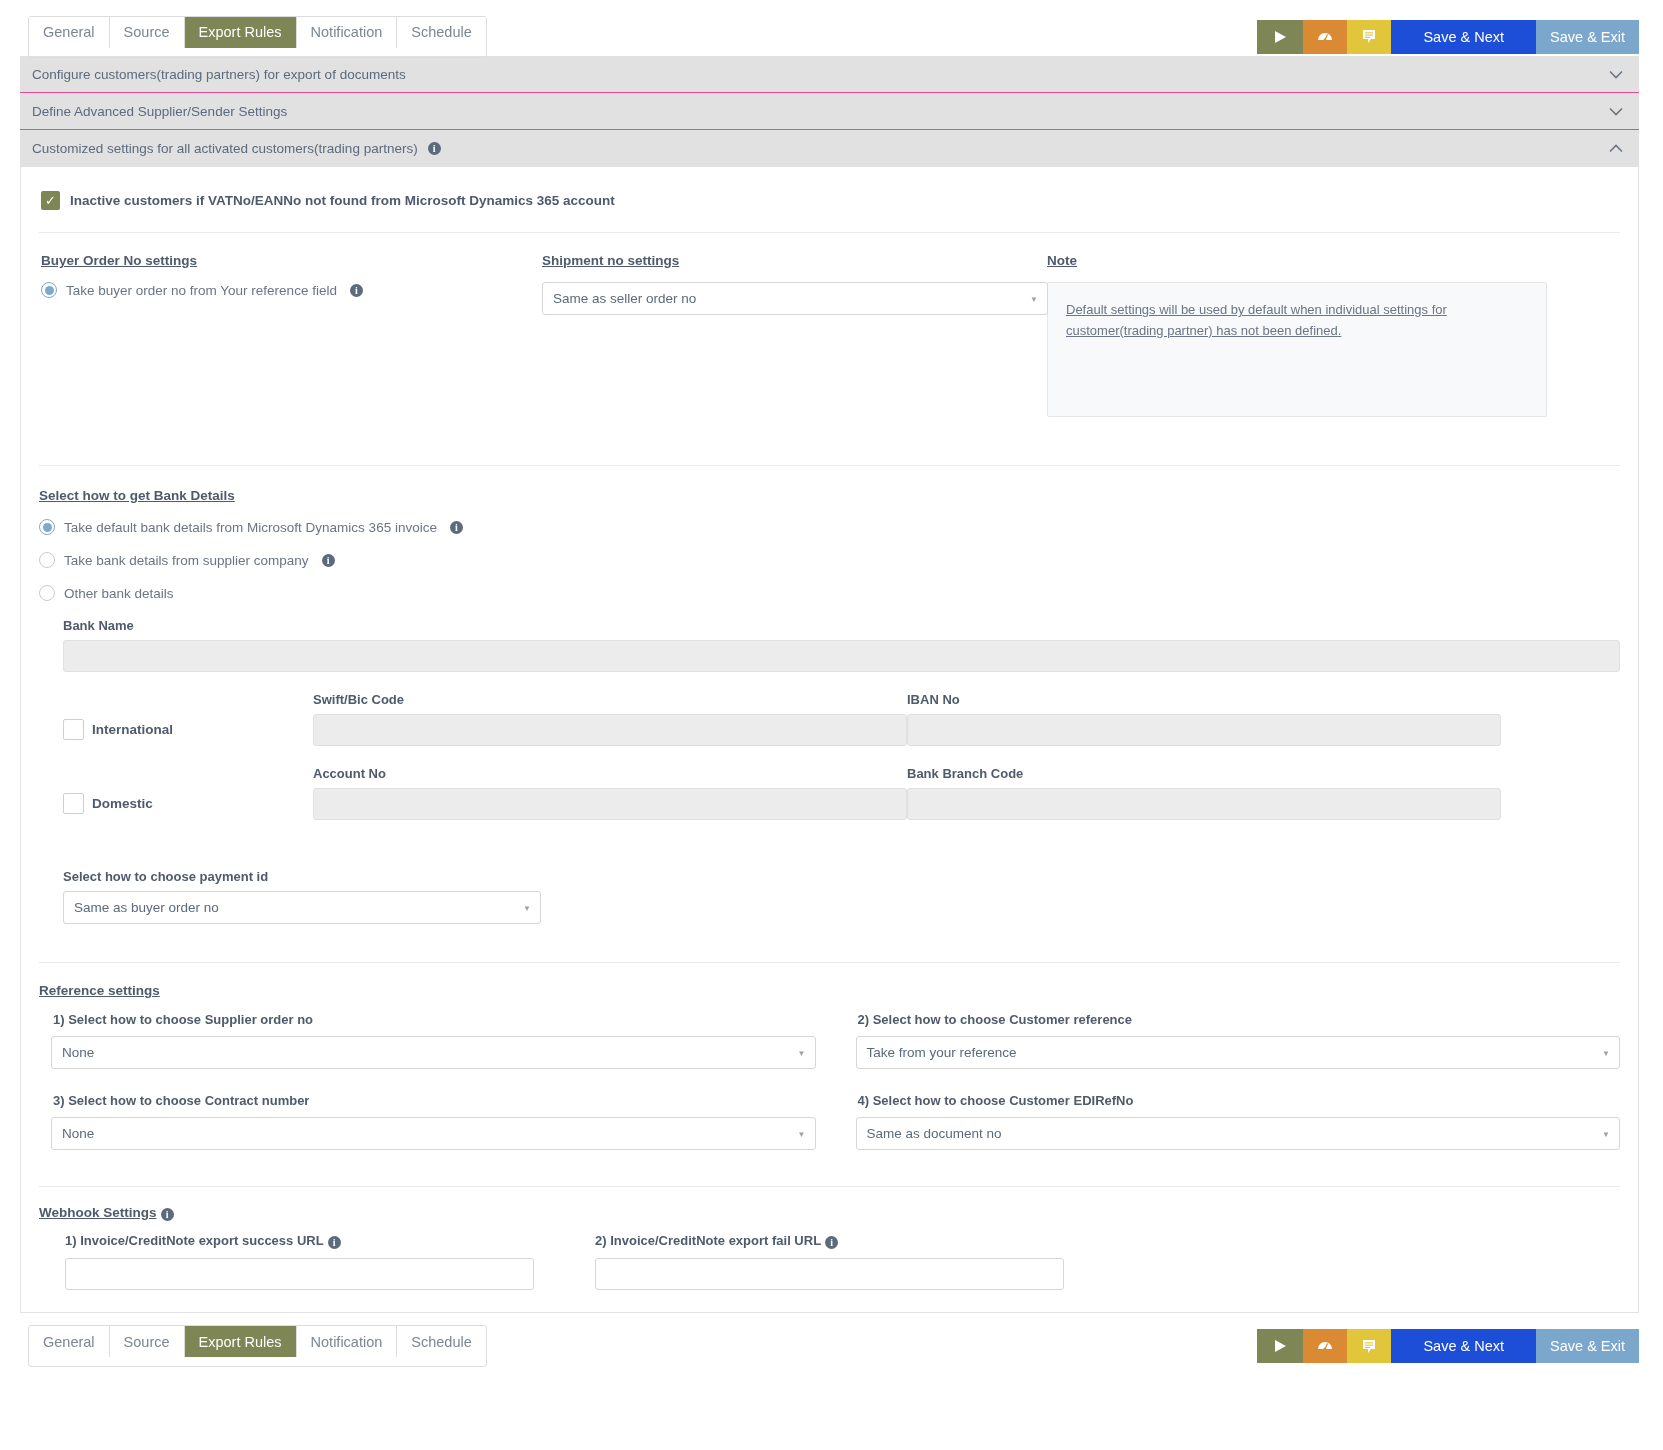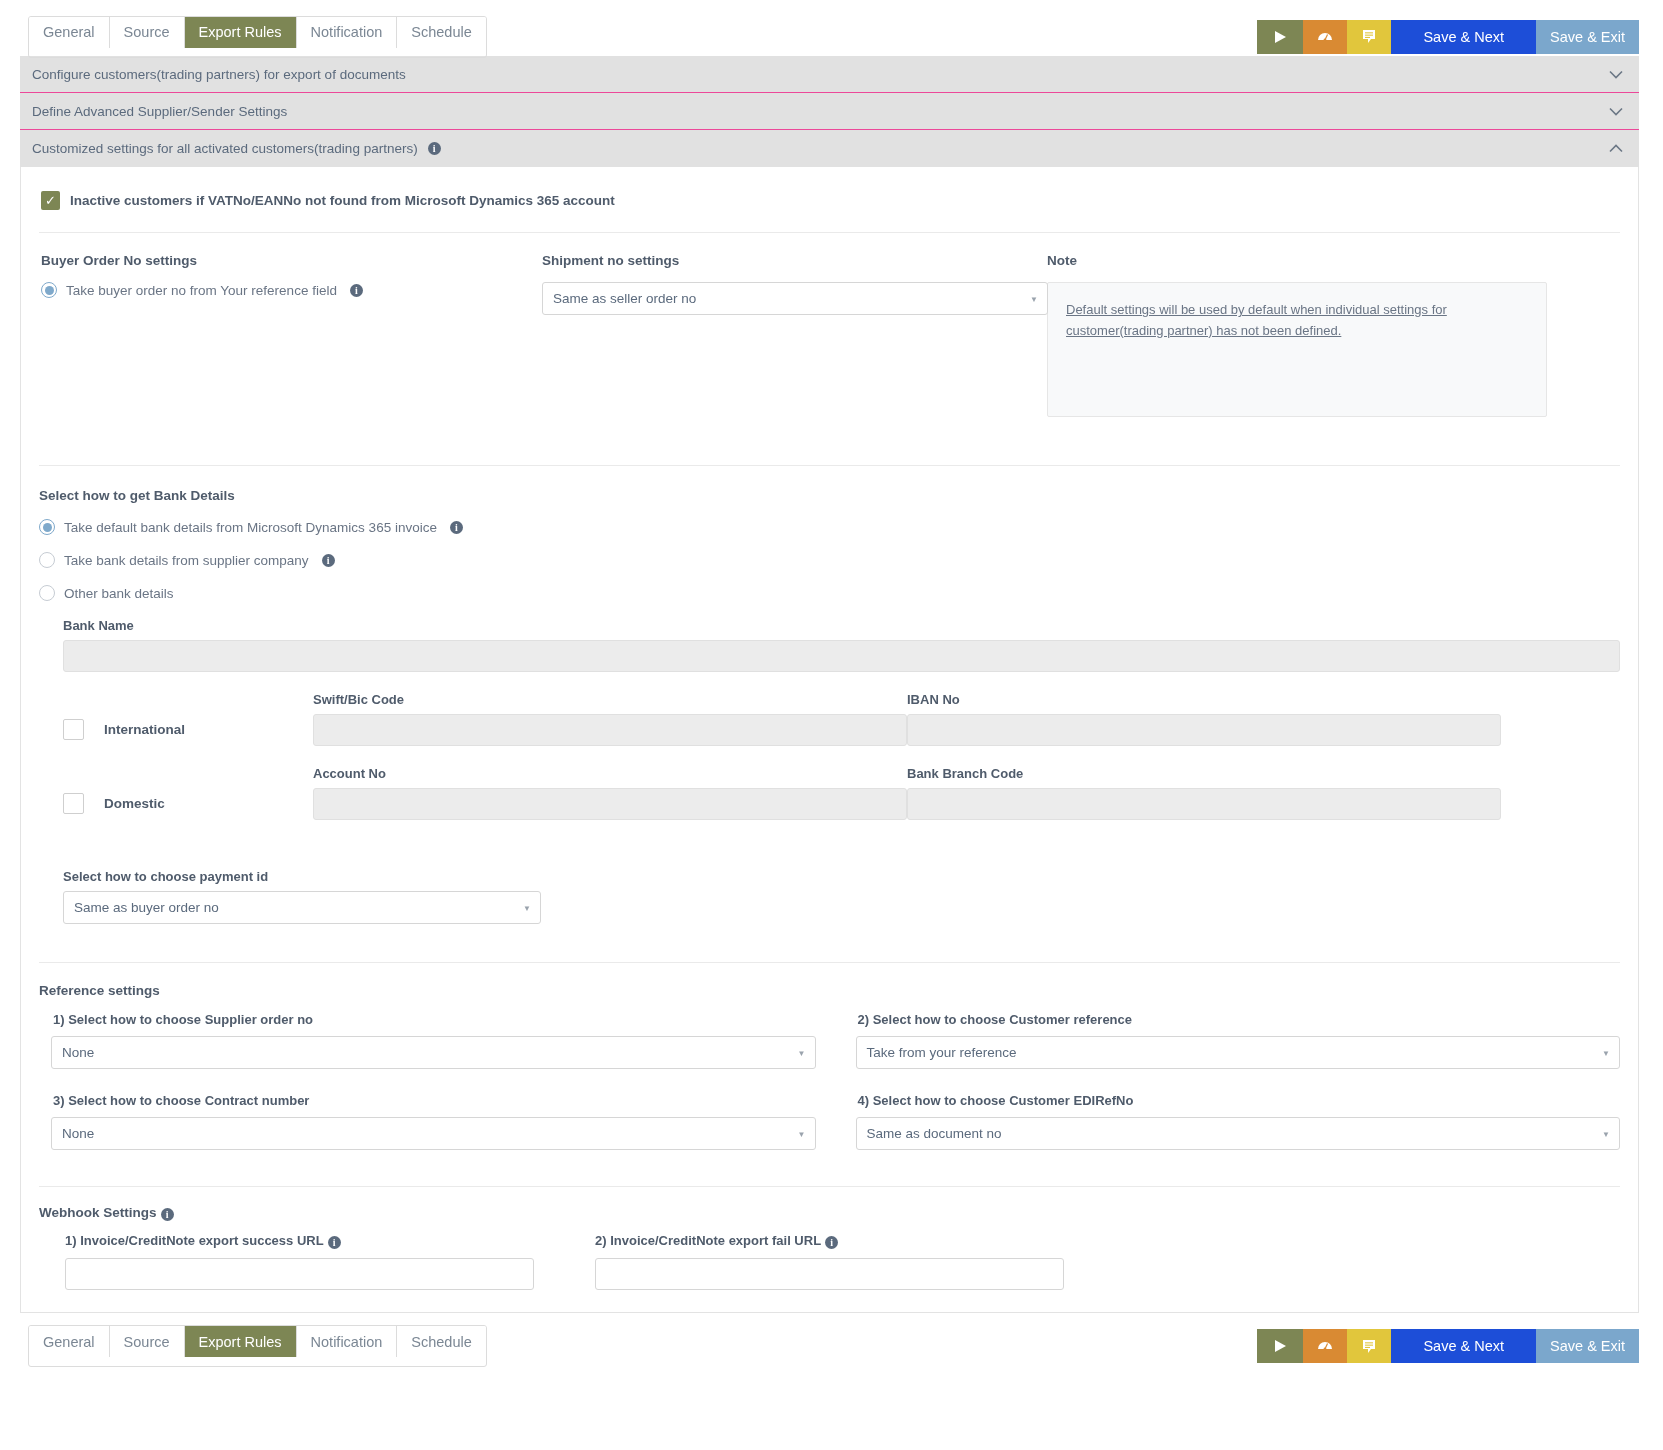--- a/index.html
+++ b/index.html
@@ -88,21 +88,21 @@
 
   .hr { border: none; border-top: 1px solid #eaeaea; margin: 22px 18px 0 18px; }
 
   .sec { padding: 0 18px; }
 
   .grid3 { display: flex; gap: 0; padding-top: 20px; }
   .col-a { width: 503px; padding-left: 2px; }
   .col-b { width: 505px; }
   .col-c { width: 500px; }
 
-  .sec-label { font-size: 13.5px; font-weight: bold; color: #4f5b6b; margin-bottom: 14px; }
+  .sec-label { font-size: 13.5px; font-weight: bold; color: #4f5b6b; margin-bottom: 14px; text-decoration: underline; }
 
   .radio-row { display: flex; align-items: center; gap: 9px; margin-bottom: 17px; }
   .radio {
     width: 16px; height: 16px; border-radius: 50%;
     border: 1px solid #c6ccd3; background: #ffffff;
     display: flex; align-items: center; justify-content: center;
     flex: none; cursor: pointer;
   }
   .radio.on { border-color: #7fa9cb; }
   .radio.on::after {
@@ -139,21 +139,21 @@
   .fld-label { font-size: 13px; font-weight: bold; color: #4f5b6b; margin-bottom: 7px; }
   .inp-dis {
     width: 100%; height: 32px;
     background: #ececec; border: 1px solid #e0e0e0; border-radius: 3px;
   }
   .inp-plain {
     width: 100%; height: 32px;
     background: #ffffff; border: 1px solid #d6d6d6; border-radius: 3px;
   }
   .bank-row { display: flex; align-items: flex-end; margin-top: 20px; }
-  .bank-c1 { width: 250px; display: flex; align-items: center; gap: 20px; padding-bottom: 6px; }
+  .bank-c1 { width: 250px; display: flex; align-items: center; gap: 8px; padding-bottom: 6px; }
   .bank-c2 { width: 594px; }
   .bank-c3 { width: 594px; }
   .chk-empty {
     width: 21px; height: 21px; border: 1px solid #cfcfcf; background: #fff;
     border-radius: 2px; flex: none; cursor: pointer;
   }
   .chk-empty-lbl { font-size: 13.5px; font-weight: bold; color: #4f5b6b; }
 
   .ref-grid { display: flex; gap: 28px; margin-top: 14px; }
   .ref-col { flex: 1; }

